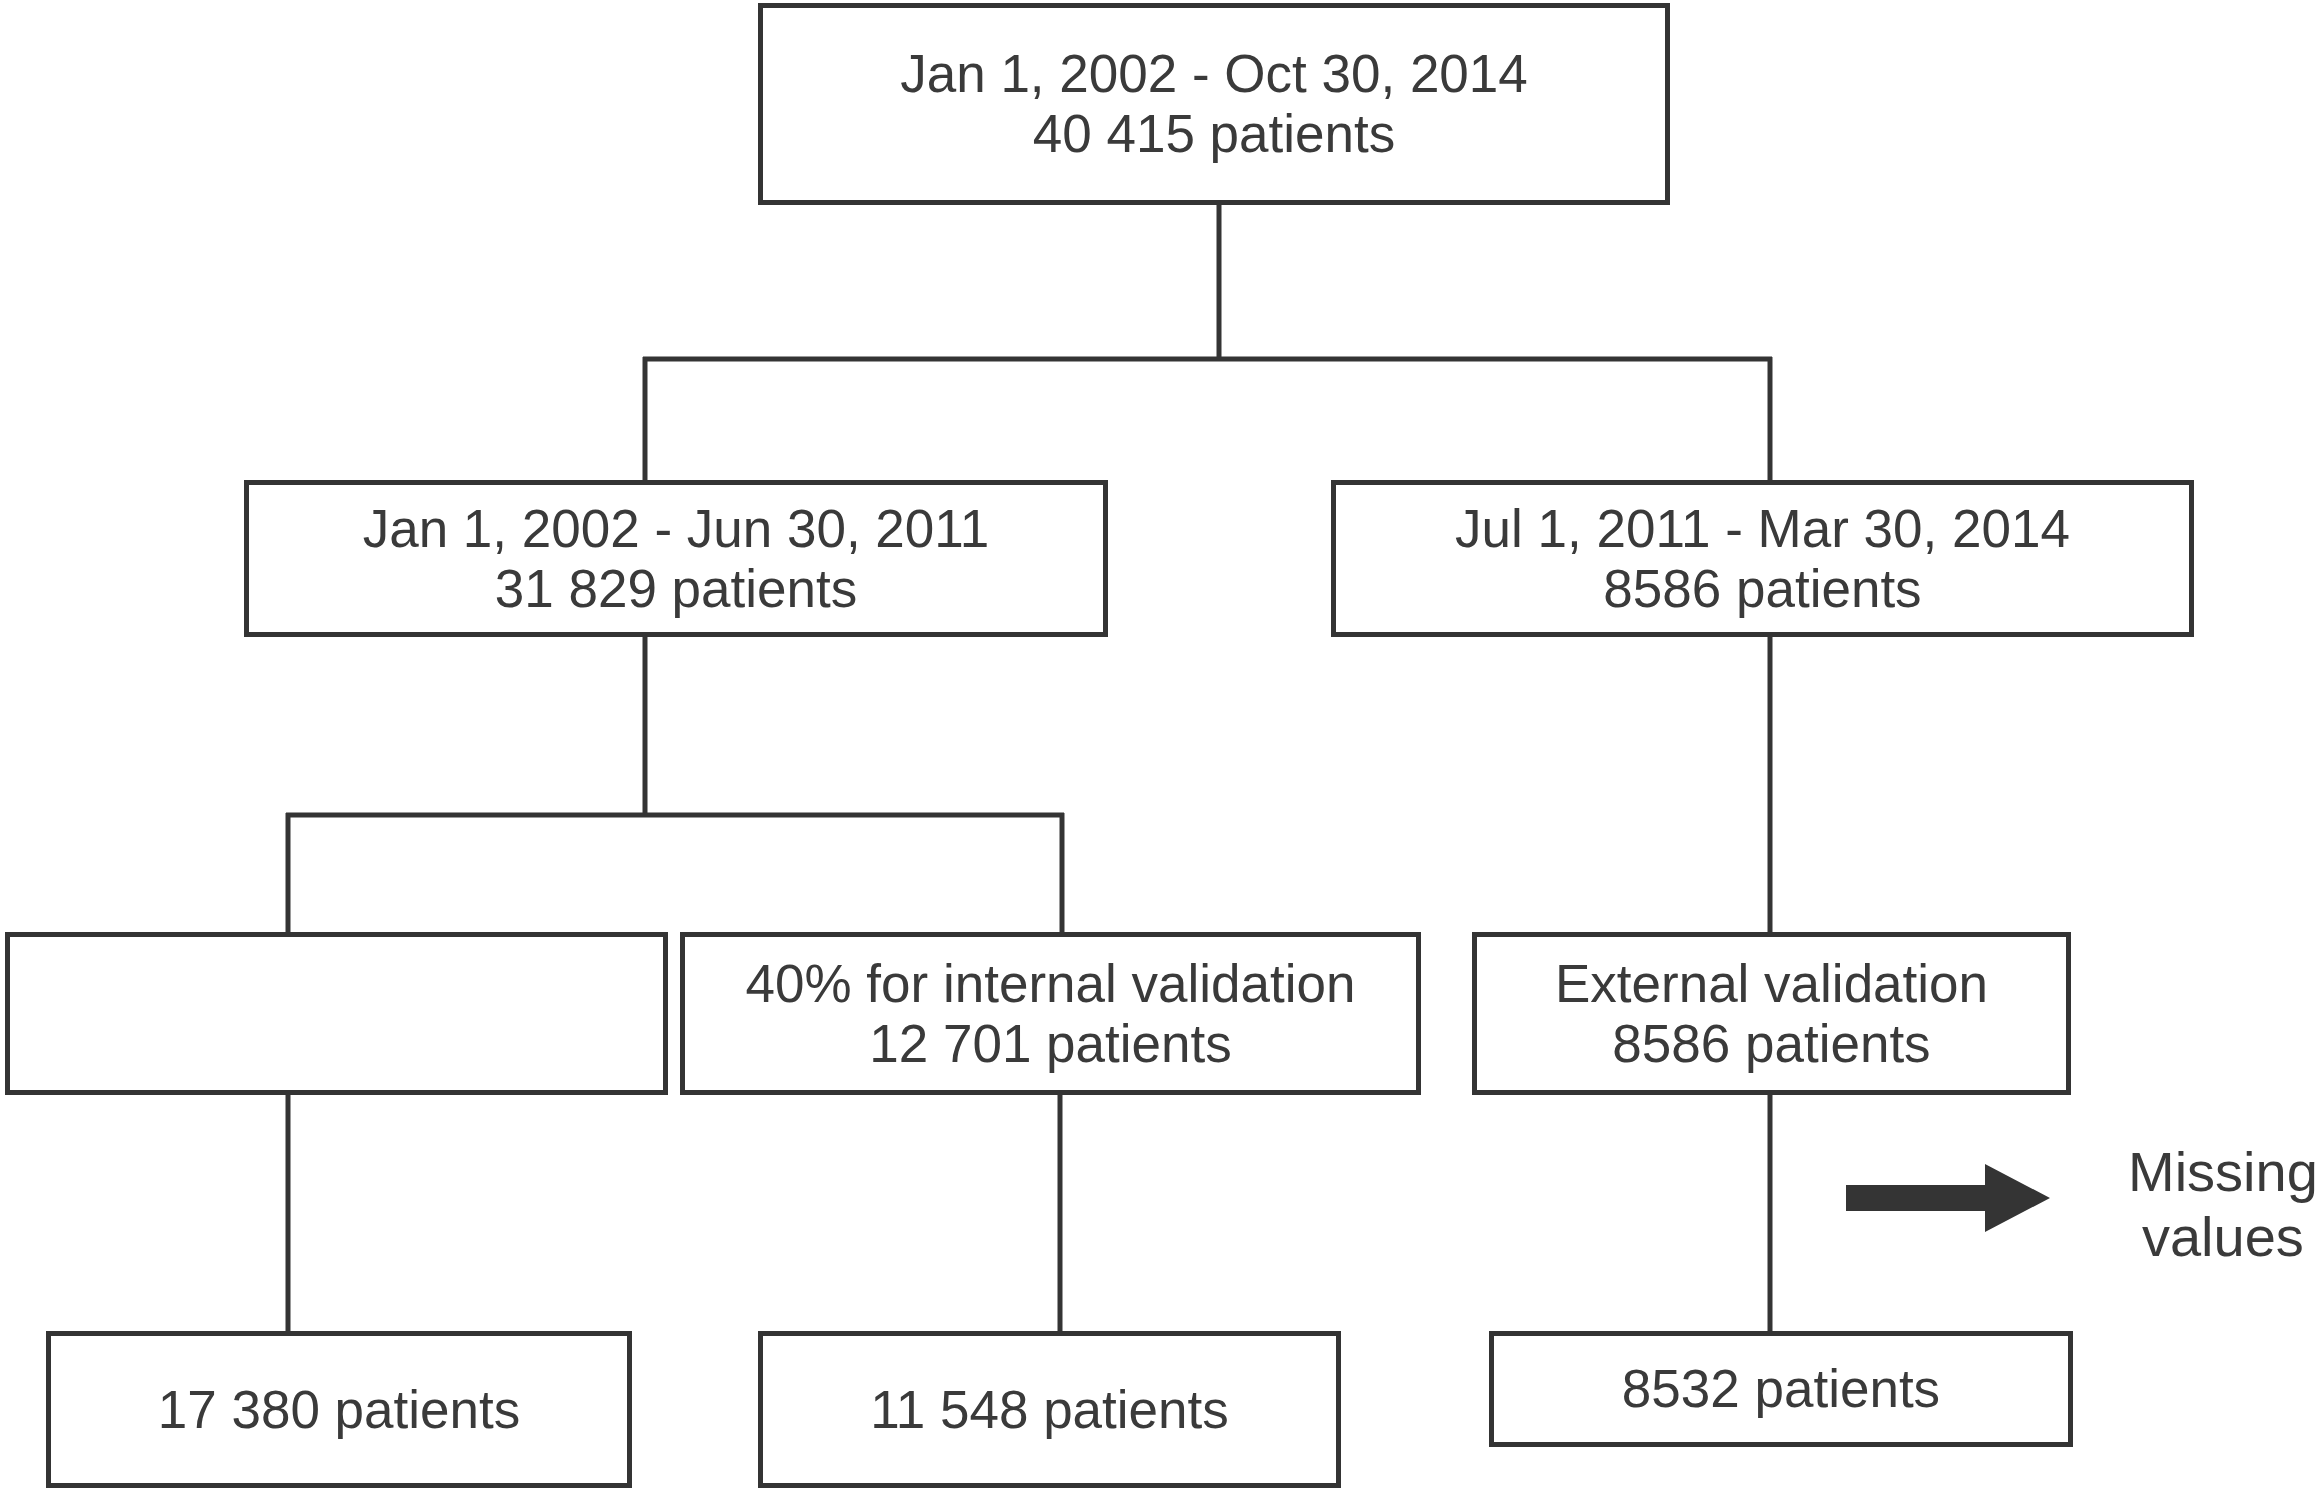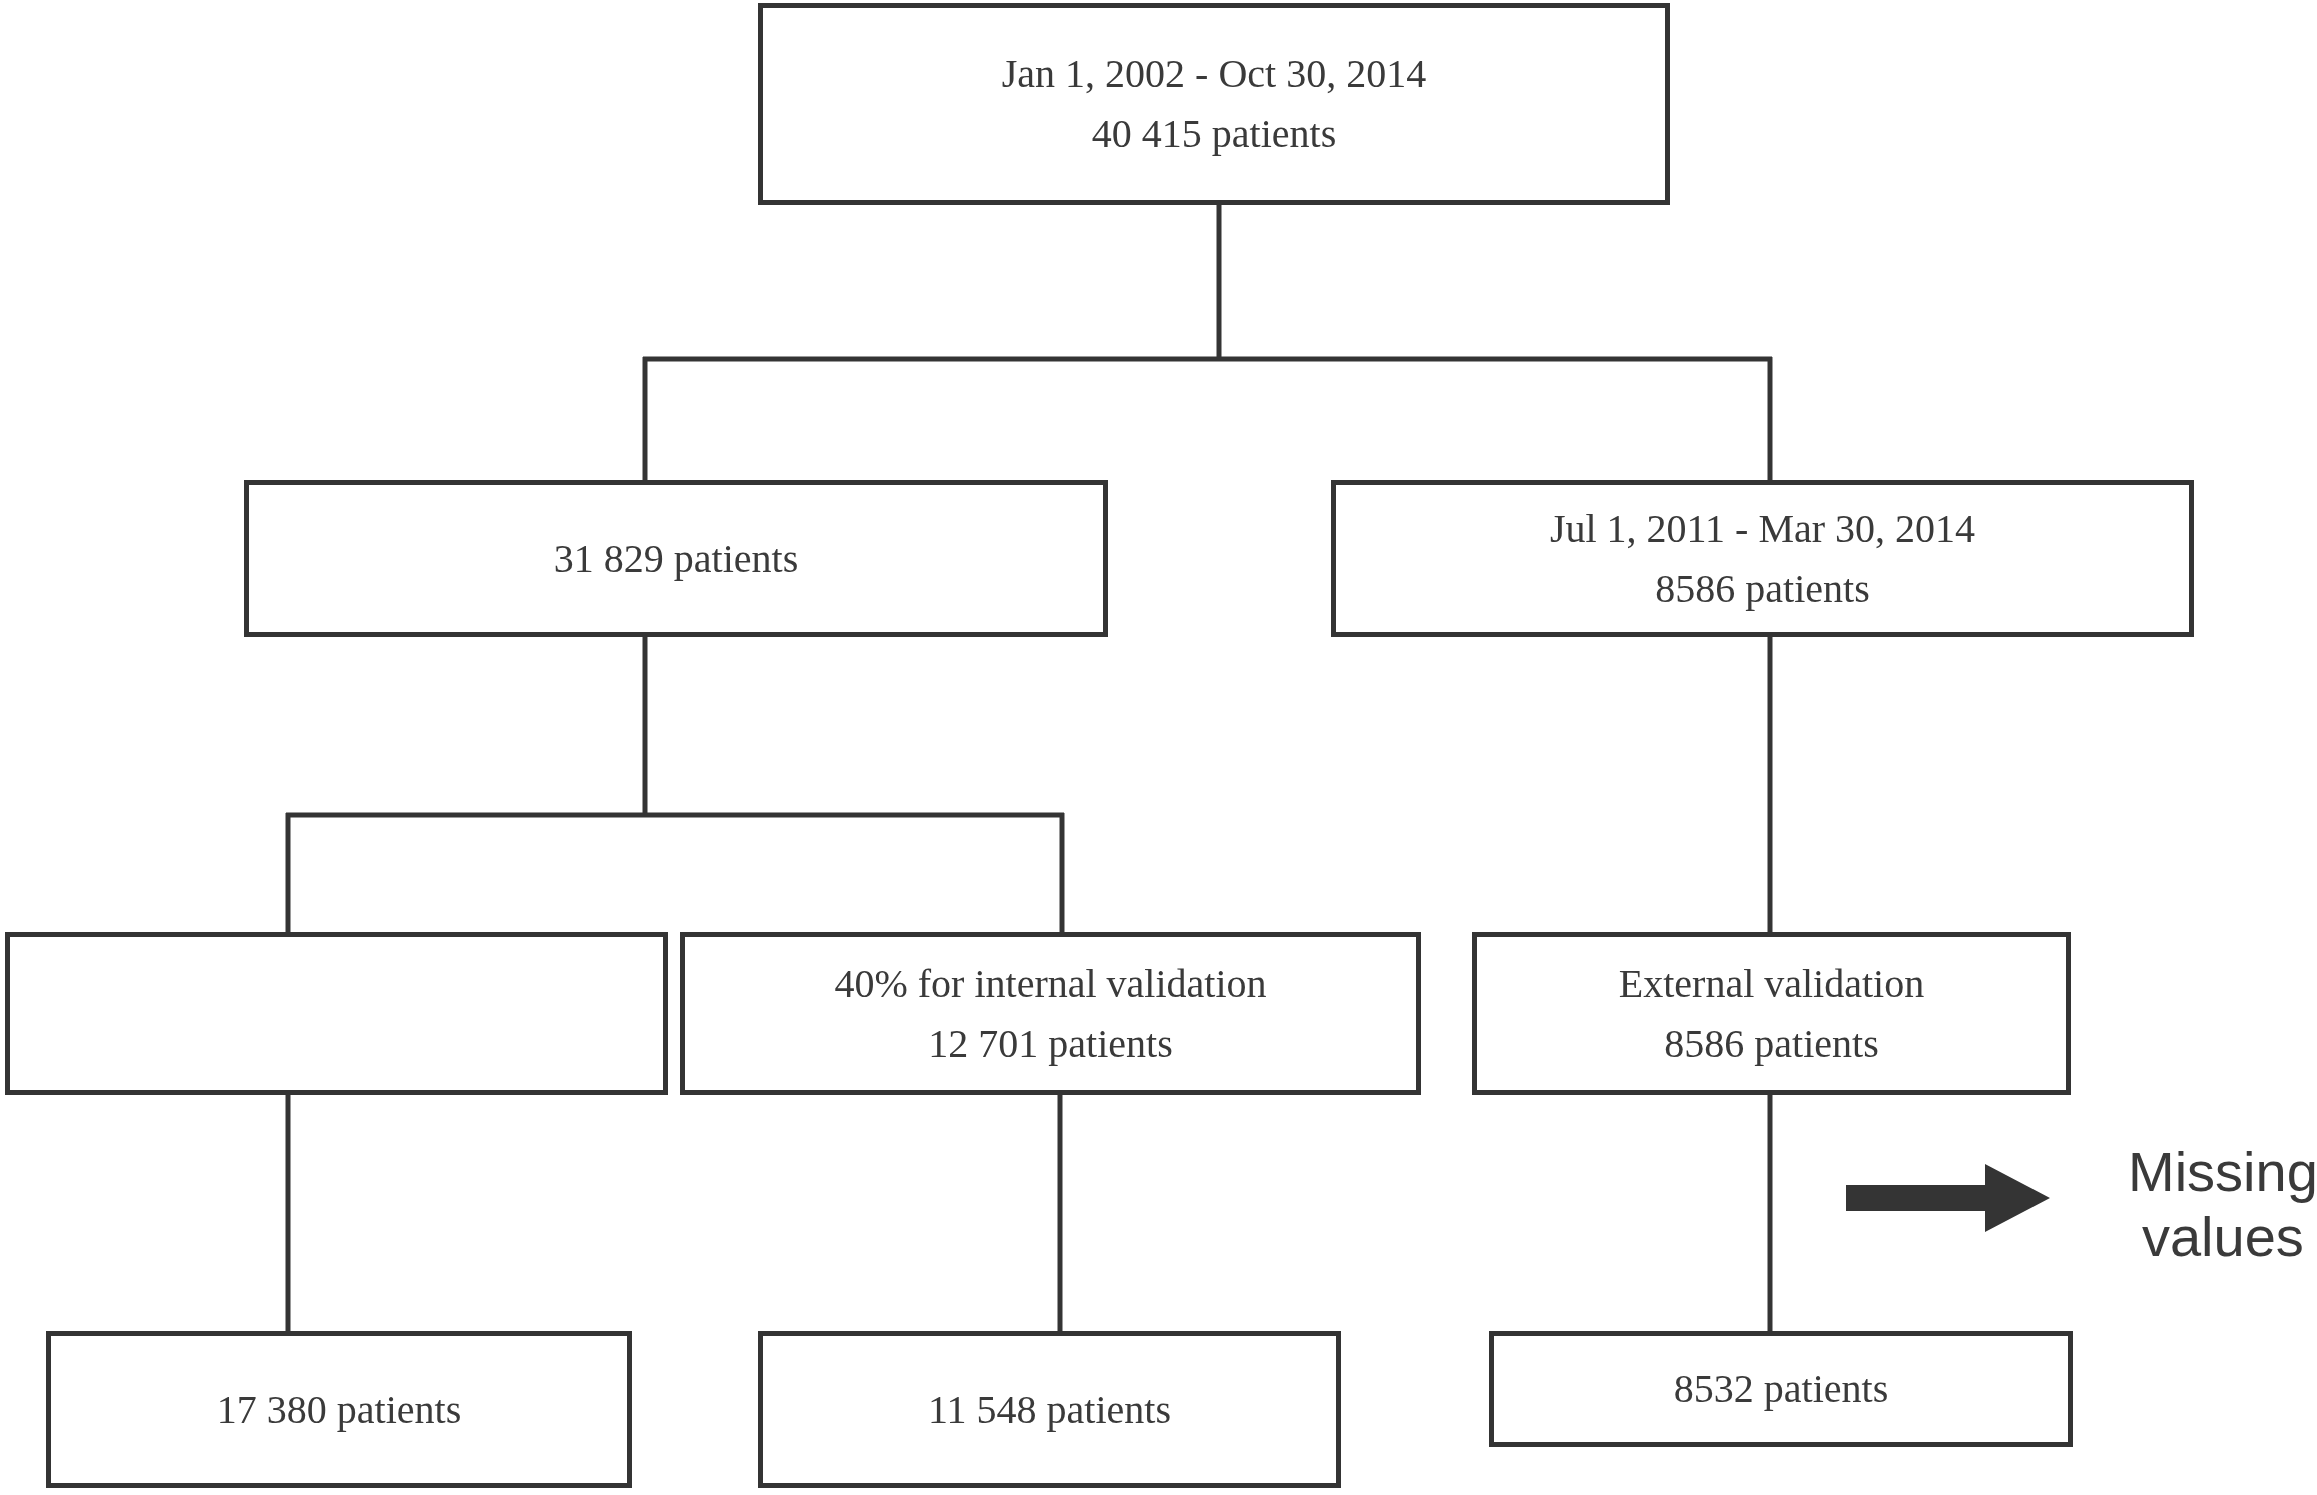--- a/index.html
+++ b/index.html
@@ -39,24 +39,23 @@
     position: absolute;
     box-sizing: border-box;
     border: 5px solid var(--stroke);
     background: var(--bg);
     display: flex;
     flex-direction: column;
     align-items: center;
     justify-content: center;
     text-align: right;
     color: var(--text);
-    font-size: 40px;
+    font-size: 53px;
     line-height: 60px;
     z-index: 2;
-    font-family: Liberation Serif, serif;
   }
   
   .n-total      { left: 758px;  top: 3px;    width: 912px; height: 202px; }
   .n-dev-period { left: 244px;  top: 480px;  width: 864px; height: 157px; }
   .n-ext-period { left: 1331px; top: 480px;  width: 863px; height: 157px; }
   .n-dev        { left: 5px;    top: 932px;  width: 663px; height: 163px; }
   .n-int        { left: 680px;  top: 932px;  width: 741px; height: 163px; }
   .n-extval     { left: 1472px; top: 932px;  width: 599px; height: 163px; }
   .n-dev-final  { left: 46px;   top: 1331px; width: 586px; height: 157px; }
   .n-int-final  { left: 758px;  top: 1331px; width: 583px; height: 157px; }
@@ -99,20 +98,21 @@
 
     <path d="M1846 1185 L1985 1185 L1985 1164 L2050 1198 L1985 1232 L1985 1211 L1846 1211 Z"></path>
   </svg>
 
   <div class="node n-total">
     <span>Jan 1, 2002 - Oct 30, 2014</span>
     <span>40 415 patients</span>
   </div>
 
   <div class="node n-dev-period">
+    <span>Jan 1, 2002 - Jun 30, 2011</span>
     <span>31 829 patients</span>
   </div>
 
   <div class="node n-ext-period">
     <span>Jul 1, 2011 - Mar 30, 2014</span>
     <span>8586 patients</span>
   </div>
 
   <div class="node n-dev">
   </div>

